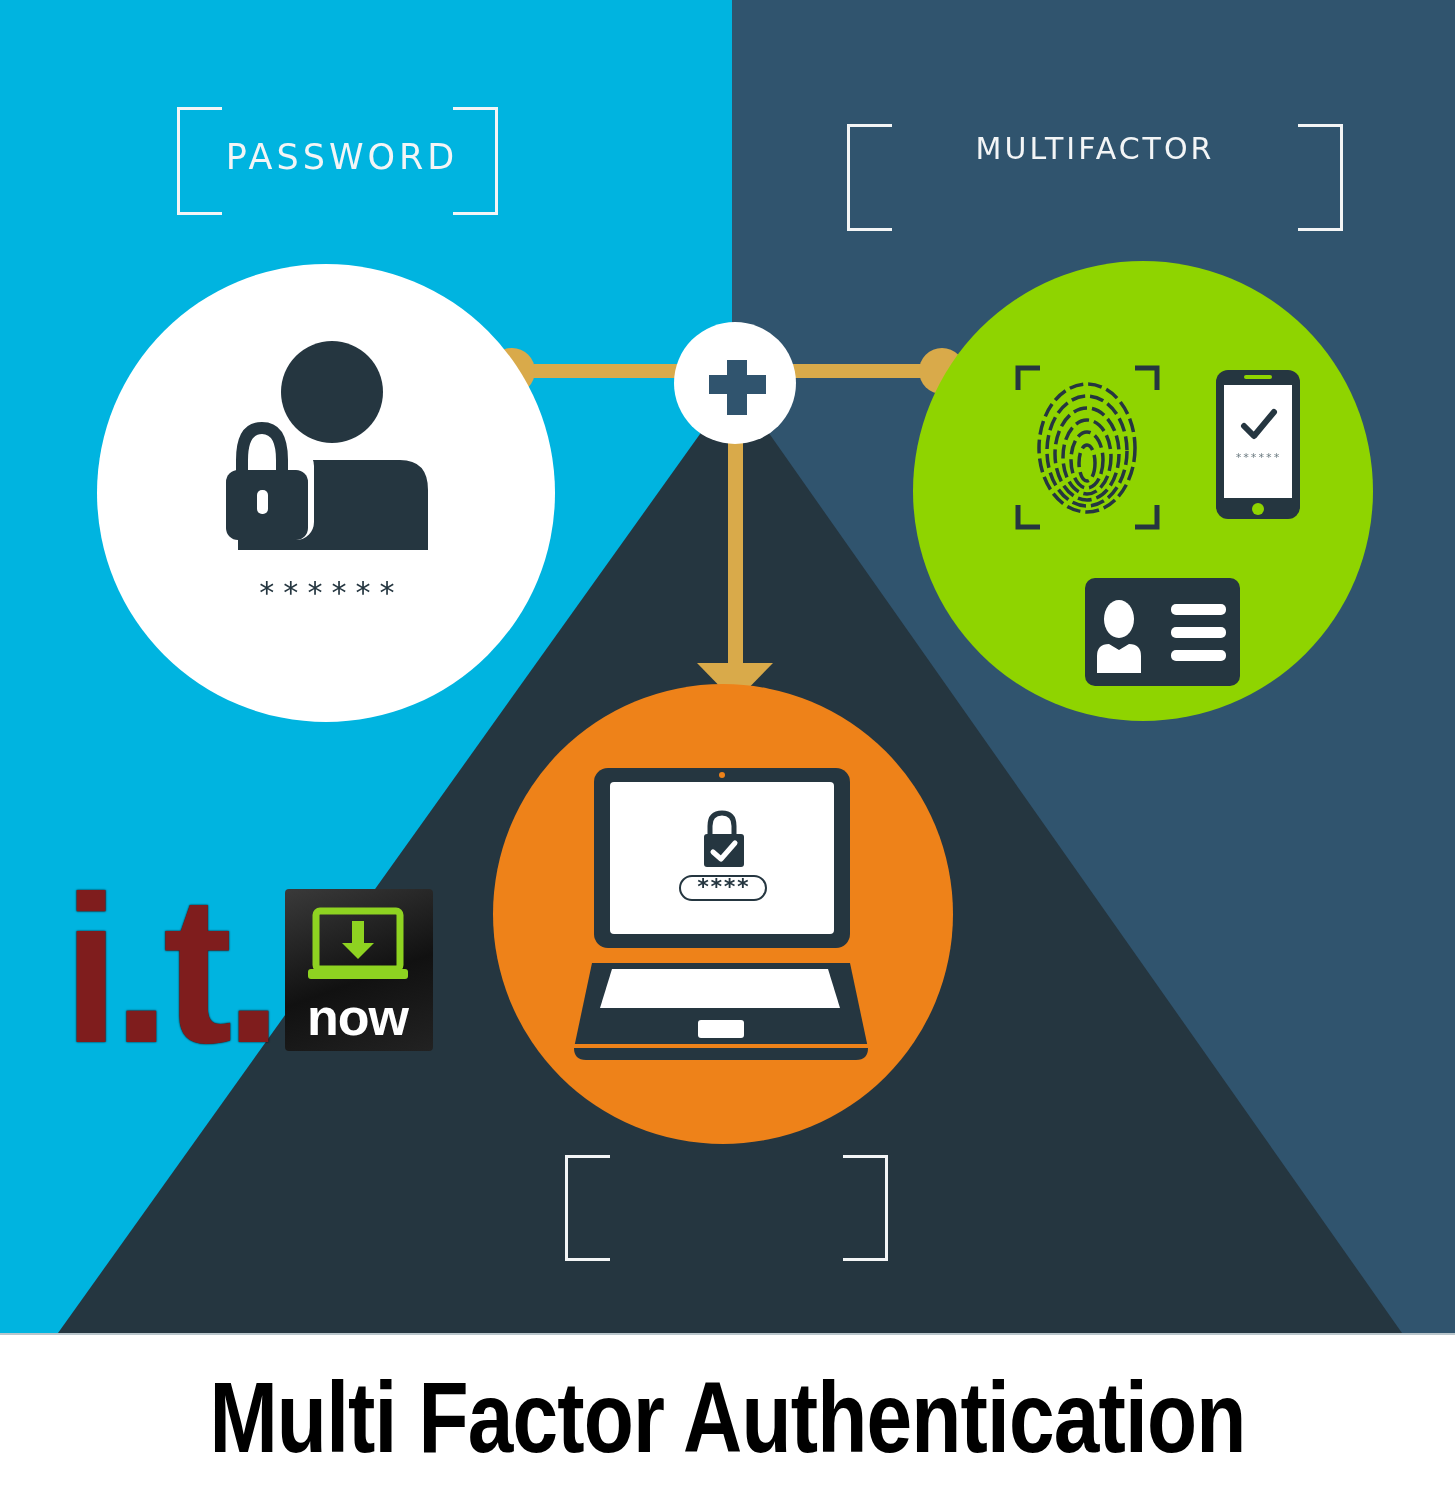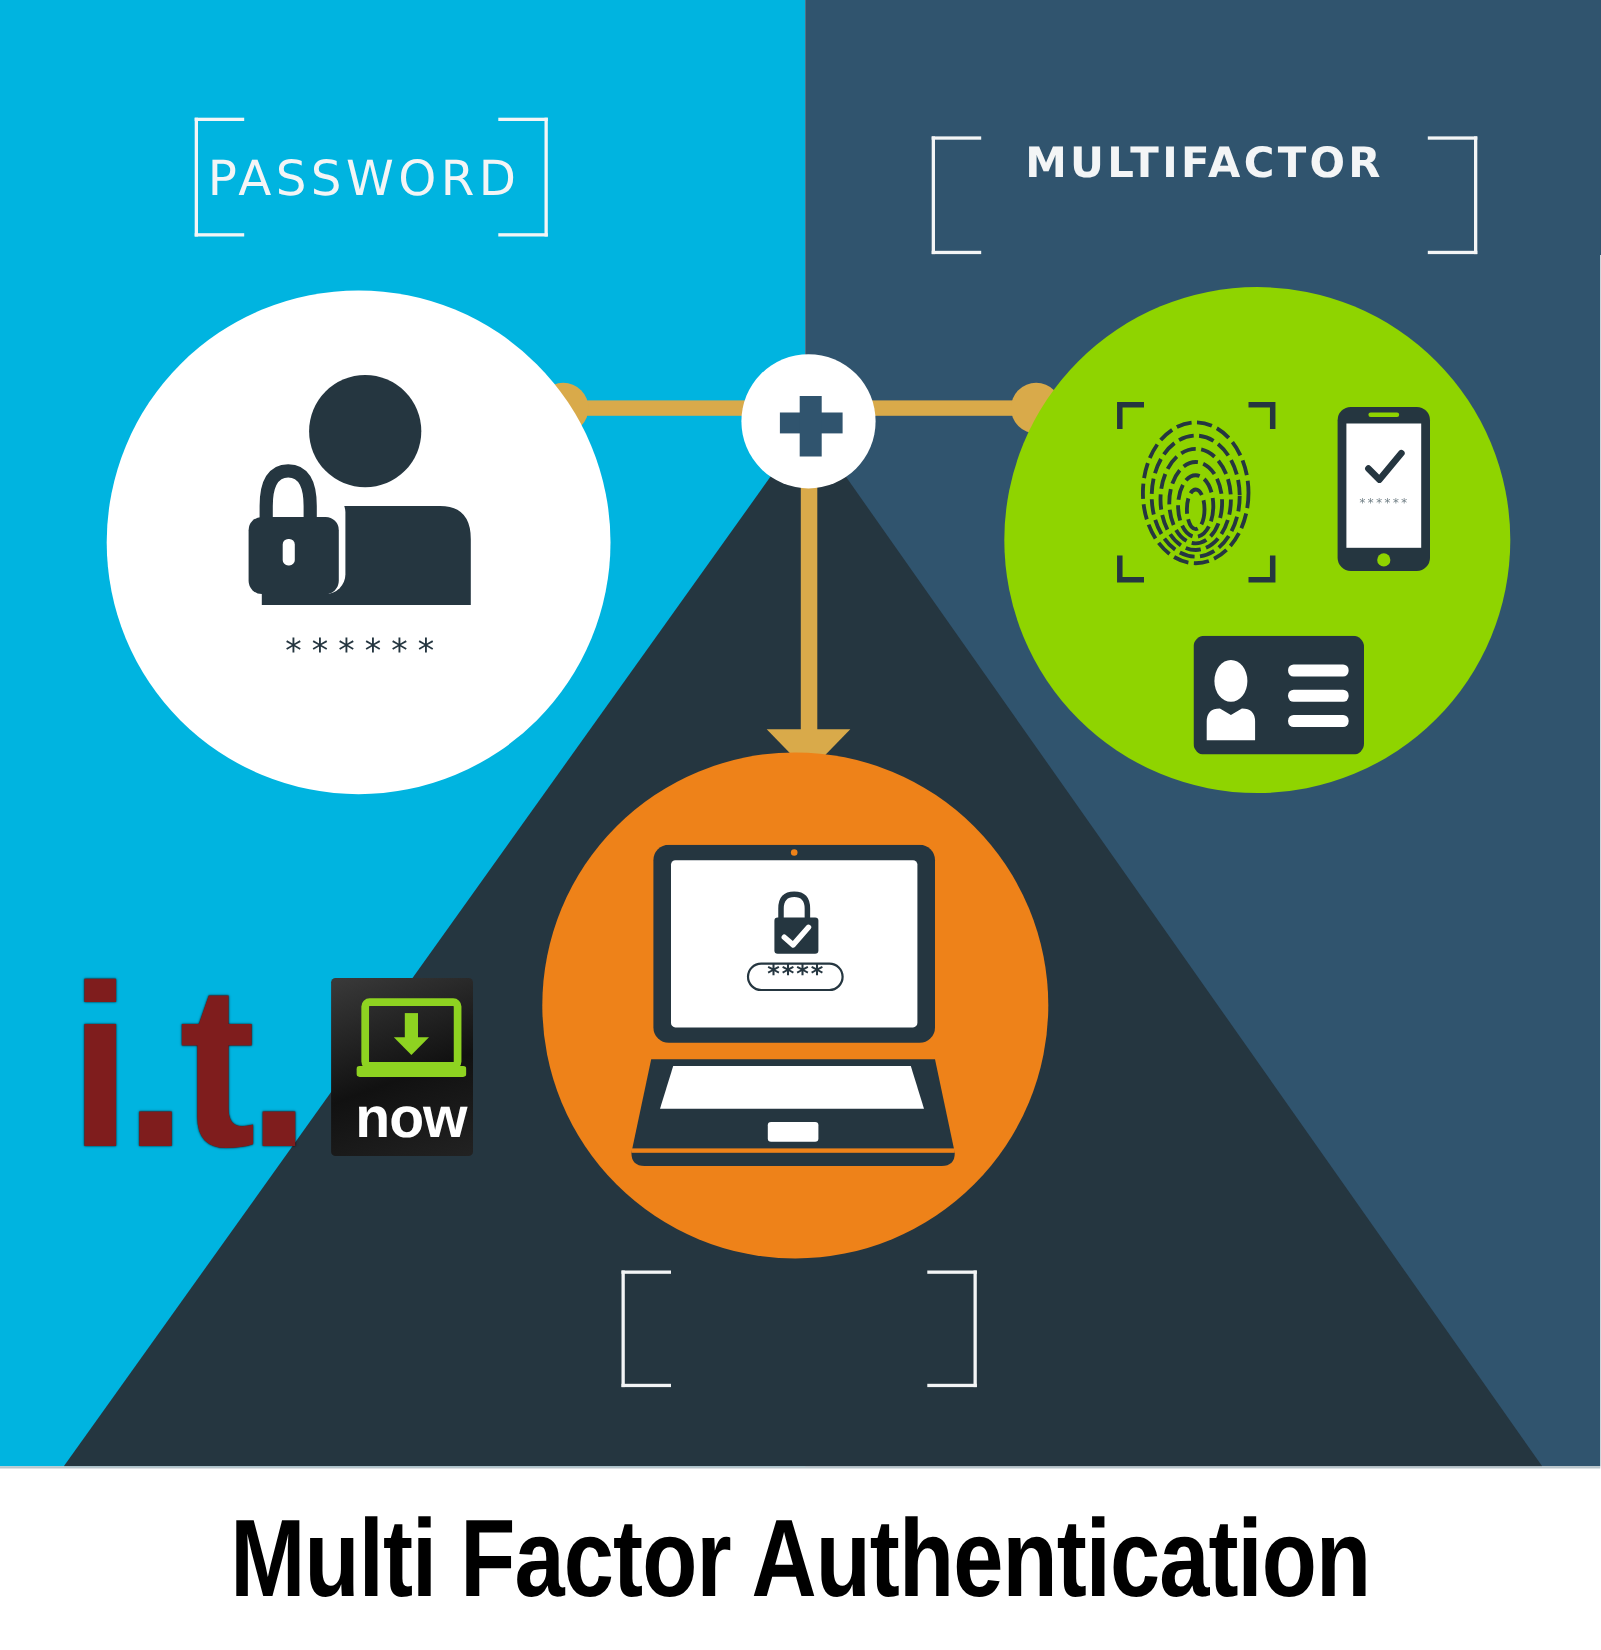--- a/index.html
+++ b/index.html
@@ -39,25 +39,25 @@
 
     <circle cx="735" cy="383" r="61" fill="#ffffff"></circle>
     <g fill="#30546e">
       <rect x="709" y="375" width="57" height="19"></rect>
       <rect x="727" y="360" width="20" height="55"></rect>
     </g>
   </svg>
 
   <div class="bracket l" style="left:177px; top:107px; height:102px;"></div>
   <div class="bracket r" style="left:453px; top:107px; height:102px;"></div>
-  <div class="label" style="left:170px; top:137px; width:322px; font-size:44px;">PASSWORD</div>
+  <div class="label" style="left:181px; top:137px; width:322px; font-size:35px;">PASSWORD</div>
 
   <div class="bracket l" style="left:847px; top:124px; height:101px;"></div>
   <div class="bracket r" style="left:1298px; top:124px; height:101px;"></div>
-  <div class="label" style="left:847px; top:125px; width:496px; font-size:38px; line-height:47px; font-weight:700; letter-spacing:3px;">
+  <div class="label" style="left:847px; top:125px; width:496px; font-size:30px; line-height:47px; font-weight:400; letter-spacing:3px;">
     <div>MULTIFACTOR</div>
   </div>
 
   <div class="bracket l" style="left:565px; top:1155px; height:100px;"></div>
   <div class="bracket r" style="left:843px; top:1155px; height:100px;"></div>
 
   <svg style="position:absolute; left:220px; top:340px;" width="220" height="215" viewBox="0 0 220 215">
     <circle cx="112" cy="52" r="51" fill="#253640"></circle>
     <path d="M80 120 L180 120 Q208 120 208 150 L208 210 L18 210 L18 200 L60 200 Q88 200 88 170 L88 125 Z" fill="#253640"></path>
 
@@ -113,21 +113,21 @@
     <rect x="2" y="276" width="294" height="4" fill="#ee8219"></rect>
 
     <path d="M140 68 L140 58 Q140 45 152 45 Q164 45 164 58 L164 68" fill="none" stroke="#253640" stroke-width="5" transform="translate(-2,0)"></path>
     <rect x="132" y="66" width="40" height="33" rx="3" fill="#253640"></rect>
     <path d="M141 84 L149 91 L163 75" fill="none" stroke="#ffffff" stroke-width="5" stroke-linecap="round" stroke-linejoin="round"></path>
     <rect x="108" y="108" width="86" height="24" rx="12" fill="#ffffff" stroke="#253640" stroke-width="2"></rect>
   </svg>
   <div style="position:absolute; left:680px; top:874px; width:86px; text-align:center; font-family:'DejaVu Sans Mono', monospace; font-weight:700; font-size:22px; letter-spacing:0px; color:#253640;">****</div>
 
   <div class="logo-it">i.t.</div>
-  <div style="position:absolute; left:285px; top:889px; width:129px; height:162px; background:linear-gradient(160deg,#3a3a3a 0%,#111 55%,#222 100%); border-radius:4px;margin-left:16px;">
+  <div style="position:absolute; left:285px; top:889px; width:148px; height:162px; background:linear-gradient(160deg,#3a3a3a 0%,#111 55%,#222 100%); border-radius:4px;">
     <svg style="position:absolute; left:23px; top:18px;" width="100" height="80" viewBox="0 0 100 80">
       <rect x="8" y="4" width="84" height="58" rx="4" fill="none" stroke="#8ed321" stroke-width="7"></rect>
       <rect x="0" y="62" width="100" height="10" rx="3" fill="#8ed321"></rect>
       <rect x="44" y="14" width="12" height="26" fill="#8ed321"></rect>
       <polygon points="34,36 66,36 50,52" fill="#8ed321"></polygon>
     </svg>
     <div style="position:absolute; left:0; top:98px; width:145px; text-align:center; font-family:'Liberation Sans', sans-serif; font-weight:700; font-size:52px; color:#ffffff; letter-spacing:-1px;">now</div>
   </div>
 
   <div class="footer-title">Multi Factor Authentication</div>

